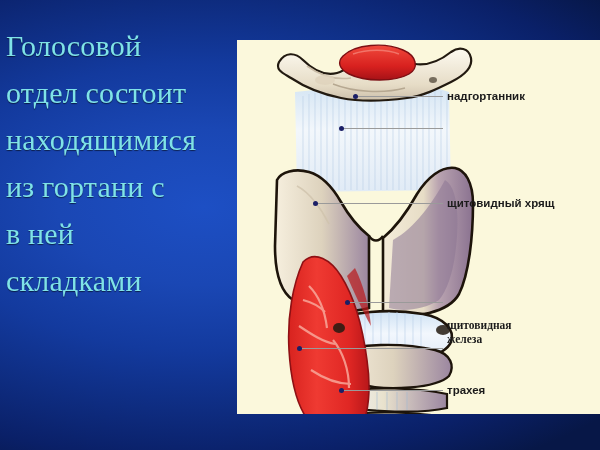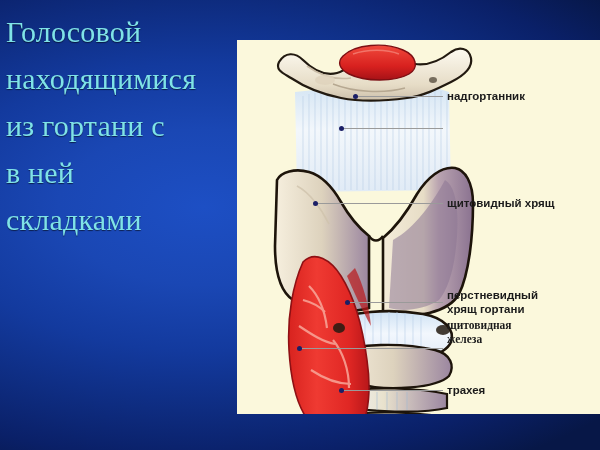--- a/index.html
+++ b/index.html
@@ -21,21 +21,21 @@
         #0e2c80 68%,
         #0a2068 84%,
         #071747 100%),
       linear-gradient(180deg, #061233 0%, #0d2d8c 40%, #0c2b86 70%, #071a4e 100%);
   }
 
   
   #caption {
     position: absolute;
     left: 6px;
-    top: 8px;
+    top: 22px;
     width: 226px;
   }
   .cap-line {
     font-family: "Liberation Serif", "DejaVu Serif", serif;
     font-size: 30px;
     line-height: 47px;
     color: #7fe3e8;
     white-space: nowrap;
     letter-spacing: 0.2px;
     text-shadow: 0 1px 1px rgba(0,0,0,0.55);
@@ -87,20 +87,21 @@
     height: 374px;
   }
 </style>
 </head>
 <body>
 
 <div id="slide">
 
   <div id="caption">
     <div class="cap-line">Голосовой</div>
+    <div class="cap-line">отдел состоит</div>
     <div class="cap-line">находящимися</div>
     <div class="cap-line">из гортани с</div>
     <div class="cap-line">в ней</div>
     <div class="cap-line">складками</div>
   </div>
 
   <div id="panel">
 
     <svg id="art" viewBox="0 0 363 374">
       <defs>
@@ -270,20 +271,18 @@
 
     <div class="dot" style="left:116px; top:54px;"></div>
     <div class="dot" style="left:102px; top:86px;"></div>
     <div class="dot" style="left:76px;  top:161px;"></div>
     <div class="dot" style="left:108px; top:260px;"></div>
     <div class="dot" style="left:60px;  top:306px;"></div>
     <div class="dot" style="left:102px; top:348px;"></div>
 
     <div class="lbl" style="top:49px;">надгортанник</div>
     <div class="lbl" style="top:156px;">щитовидный хрящ</div>
-    <div class="lbl" style="top:248px;">перстневидный
-хрящ гортани</div>
     <div class="lbl" style="top:278px;font-family:Liberation Serif, serif;">щитовидная
 железа</div>
     <div class="lbl" style="top:343px;">трахея</div>
 
   </div>
 </div>
 
 </body></html>

